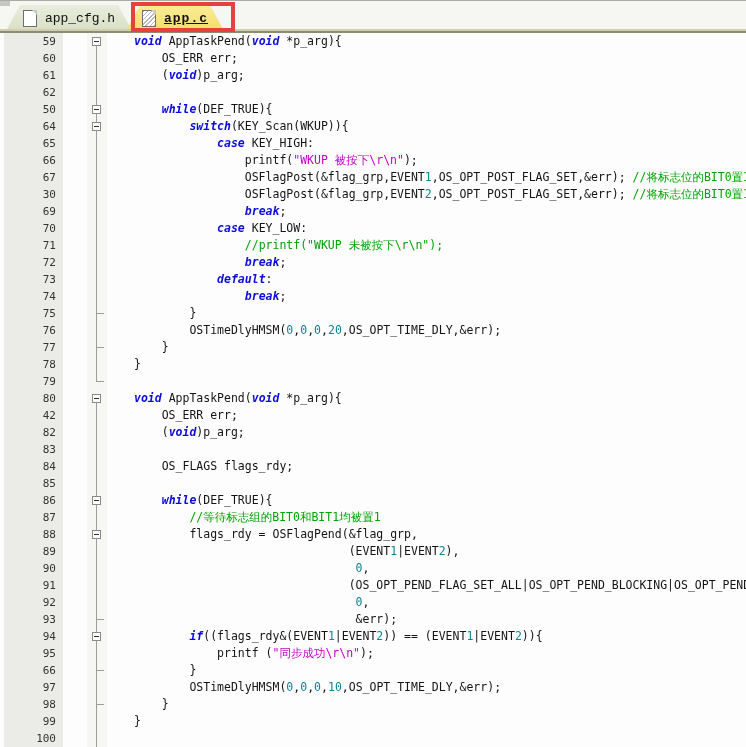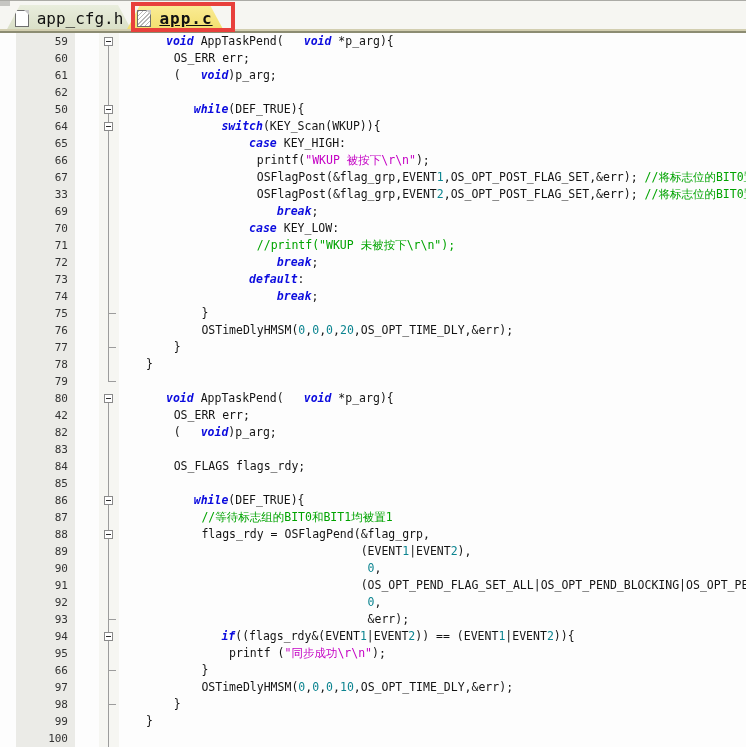--- a/index.html
+++ b/index.html
@@ -15,23 +15,24 @@
     border-top:1px solid #ABABA6;
     box-sizing:border-box;
   }
   .tabbar-bottom{
     position:absolute;left:0;bottom:0;width:100%;height:4px;
     background:linear-gradient(#D2CEB0 0,#D2CEB0 2px,#8C8C72 2px,#8C8C72 4px);
   }
   .tab{
     position:absolute;bottom:2px;height:26px;
     display:flex;align-items:center;justify-content:center;gap:8px;
-    font-size:16px;color:#111;
+    font-size:13px;color:#111;
     clip-path:polygon(14px 0, calc(100% - 14px) 0, 100% 100%, 0 100%);
     cursor:pointer;
+    font-family:Liberation Mono, monospace;
   }
   .tab-inactive{
     left:6px;width:126px;
     background:linear-gradient(#E9EDDD,#D9DFC6);
   }
   .tab-active{
     left:126px;width:98px;
     background:linear-gradient(#FAEC95,#F2DE6C);
     font-weight:bold;
   }
@@ -56,21 +57,21 @@
   .corner-chip{
     position:absolute;left:0;top:0;width:10px;height:5px;background:#C6C6C2;
   }
   
   .editor{
     position:absolute;left:0;top:33px;width:746px;height:714px;
     background:#FDFDFD;overflow:hidden;
   }
   .row{
     display:flex;height:17px;white-space:pre;overflow:hidden;
-    padding-left:16px;
+    padding-left:4px;
     gap:24px;
   }
   .ln{
     flex:0 0 52px;width:52px;text-align:right;
     background:#EBEBE7;color:#333333;
     font-size:11px;line-height:17px;
     padding-right:7px;
     user-select:none;
   }
   .fold{
@@ -106,21 +107,21 @@
   .fbox::before{
     content:'';position:absolute;left:1px;right:1px;top:3px;height:1px;background:#2E2E2E;
   }
   .code{
     flex:1 1 auto;
     font-size:11.5px;line-height:17px;
     padding-left:3px;
     color:#141414;
     overflow:hidden;white-space:pre;
   }
-  .code .k{color:#0B0BDE;font-weight:bold;font-style:italic;margin-left:20px;}
+  .code .k{color:#0B0BDE;font-weight:bold;font-style:italic;}
   .code .s{color:#C400C4;}
   .code .c{color:#00A300;}
   .code .n{color:#0C8490;}
   .code .p{color:#141414;}
 </style>
 </head>
 <body>
 
 <div class="tabbar">
   <div class="corner-chip"></div>
@@ -142,21 +143,21 @@
 <div class="editor" id="editor">
     <div class="row"><span class="ln">59</span><span class="fold f-box"><span class="fbox"></span></span><span class="code"><span class="k">void</span><span class="p"> AppTaskPend(</span><span class="k">void</span><span class="p"> *p_arg){</span></span></div>
     <div class="row"><span class="ln">60</span><span class="fold f-line"></span><span class="code"><span class="p">    OS_ERR err;</span></span></div>
     <div class="row"><span class="ln">61</span><span class="fold f-line"></span><span class="code"><span class="p">    (</span><span class="k">void</span><span class="p">)p_arg;</span></span></div>
     <div class="row"><span class="ln">62</span><span class="fold f-line"></span><span class="code"></span></div>
     <div class="row"><span class="ln">50</span><span class="fold f-box-top"><span class="fbox"></span></span><span class="code"><span class="p">    </span><span class="k">while</span><span class="p">(DEF_TRUE){</span></span></div>
     <div class="row"><span class="ln">64</span><span class="fold f-box-top"><span class="fbox"></span></span><span class="code"><span class="p">        </span><span class="k">switch</span><span class="p">(KEY_Scan(WKUP)){</span></span></div>
     <div class="row"><span class="ln">65</span><span class="fold f-line"></span><span class="code"><span class="p">            </span><span class="k">case</span><span class="p"> KEY_HIGH:</span></span></div>
     <div class="row"><span class="ln">66</span><span class="fold f-line"></span><span class="code"><span class="p">                printf(</span><span class="s">"WKUP 被按下\r\n"</span><span class="p">);</span></span></div>
     <div class="row"><span class="ln">67</span><span class="fold f-line"></span><span class="code"><span class="p">                OSFlagPost(&amp;flag_grp,EVENT</span><span class="n">1</span><span class="p">,OS_OPT_POST_FLAG_SET,&amp;err); </span><span class="c">//将标志位的BIT0置1</span></span></div>
-    <div class="row"><span class="ln">33</span><span class="fold f-line"></span><span class="code"><span class="p">                OSFlagPost(&amp;flag_grp,EVENT</span><span class="n">2</span><span class="p">,OS_OPT_POST_FLAG_SET,&amp;err); </span><span class="c">//将标志位的BIT0置1</span></span></div>
+    <div class="row"><span class="ln">30</span><span class="fold f-line"></span><span class="code"><span class="p">                OSFlagPost(&amp;flag_grp,EVENT</span><span class="n">2</span><span class="p">,OS_OPT_POST_FLAG_SET,&amp;err); </span><span class="c">//将标志位的BIT0置1</span></span></div>
     <div class="row"><span class="ln">69</span><span class="fold f-line"></span><span class="code"><span class="p">                </span><span class="k">break</span><span class="p">;</span></span></div>
     <div class="row"><span class="ln">70</span><span class="fold f-line"></span><span class="code"><span class="p">            </span><span class="k">case</span><span class="p"> KEY_LOW:</span></span></div>
     <div class="row"><span class="ln">71</span><span class="fold f-line"></span><span class="code"><span class="p">                </span><span class="c">//printf("WKUP 未被按下\r\n");</span></span></div>
     <div class="row"><span class="ln">72</span><span class="fold f-line"></span><span class="code"><span class="p">                </span><span class="k">break</span><span class="p">;</span></span></div>
     <div class="row"><span class="ln">73</span><span class="fold f-line"></span><span class="code"><span class="p">            </span><span class="k">default</span><span class="p">:</span></span></div>
     <div class="row"><span class="ln">74</span><span class="fold f-line"></span><span class="code"><span class="p">                </span><span class="k">break</span><span class="p">;</span></span></div>
     <div class="row"><span class="ln">75</span><span class="fold f-tick"></span><span class="code"><span class="p">        }</span></span></div>
     <div class="row"><span class="ln">76</span><span class="fold f-line"></span><span class="code"><span class="p">        OSTimeDlyHMSM(</span><span class="n">0</span><span class="p">,</span><span class="n">0</span><span class="p">,</span><span class="n">0</span><span class="p">,</span><span class="n">20</span><span class="p">,OS_OPT_TIME_DLY,&amp;err);</span></span></div>
     <div class="row"><span class="ln">77</span><span class="fold f-tick"></span><span class="code"><span class="p">    }</span></span></div>
     <div class="row"><span class="ln">78</span><span class="fold f-line"></span><span class="code"><span class="p">}</span></span></div>

